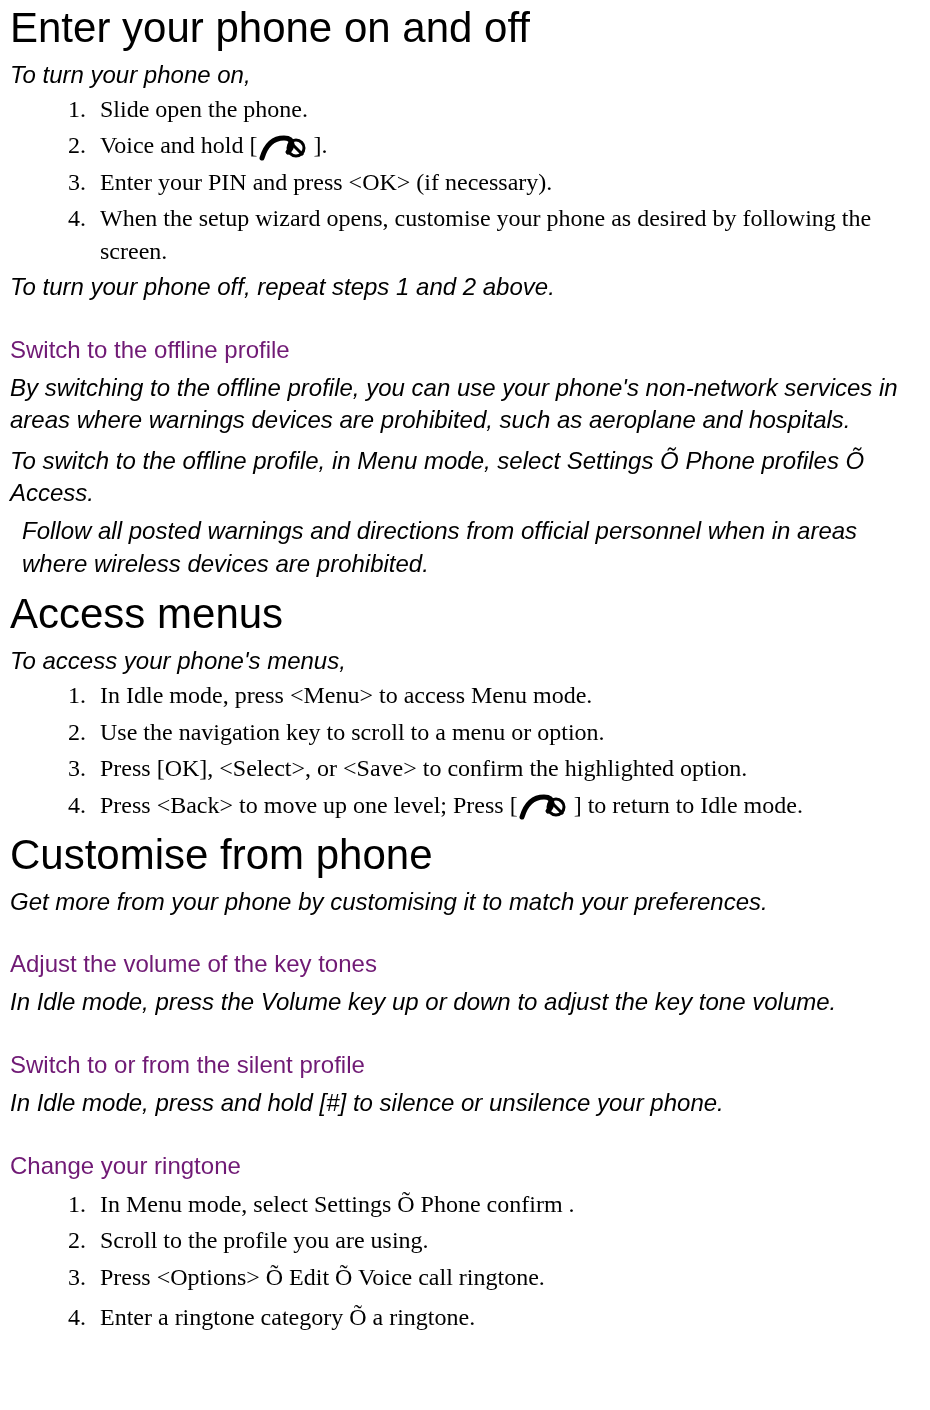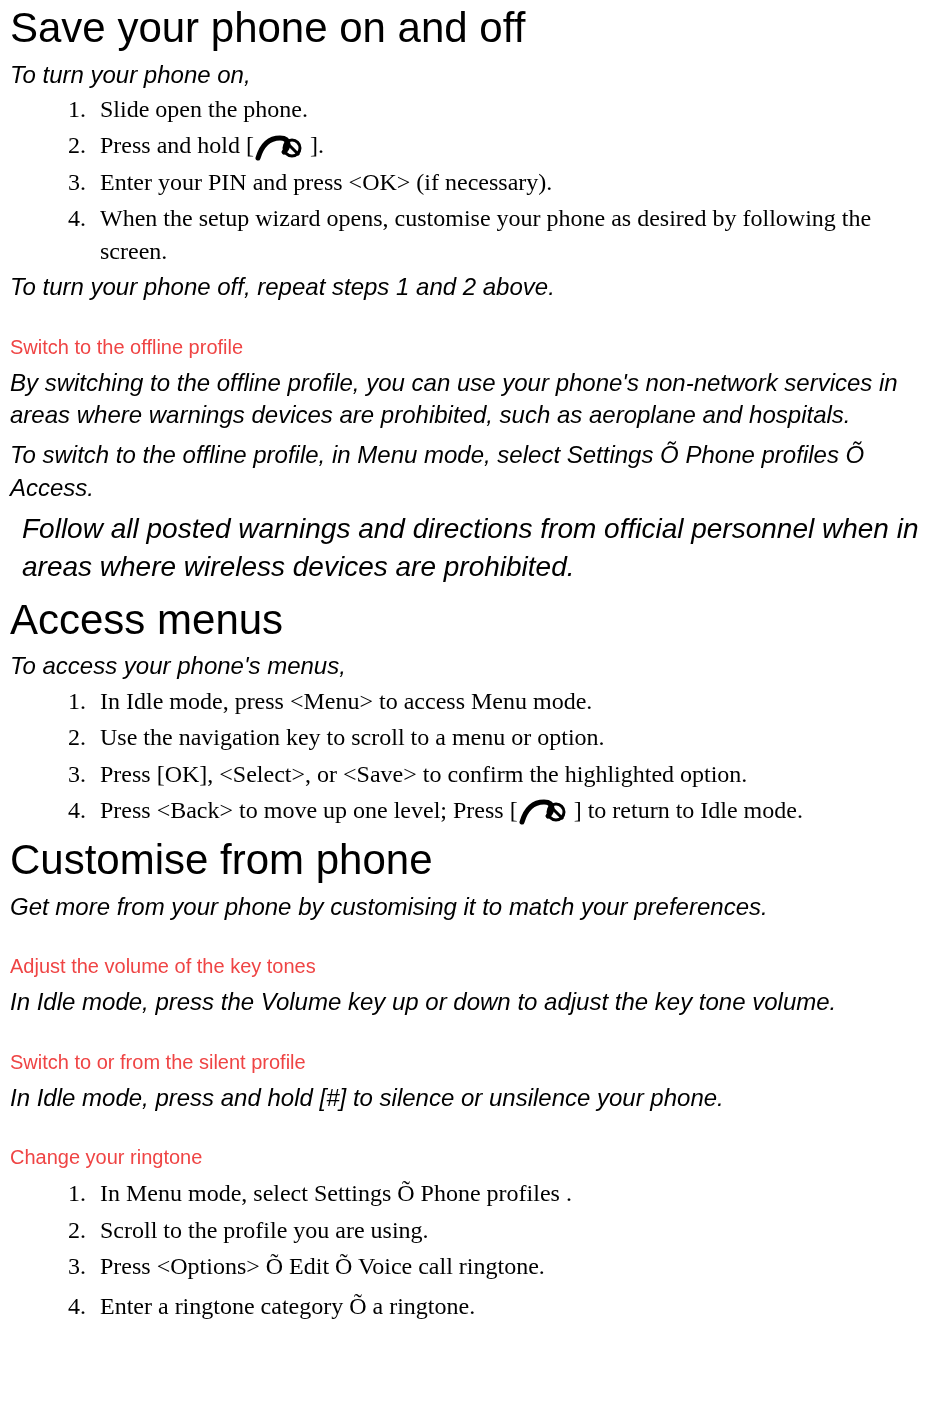--- a/index.html
+++ b/index.html
@@ -11,22 +11,22 @@
       line-height: 1.35;
     }
     h1 {
       font-size: 42px;
       font-weight: normal;
       margin-top: 6px;
       margin-bottom: 2px;
     }
     h1.first { margin-top: 0; }
     .subhead {
-      font-size: 20px;
-      color: #ef4444;
+      font-size: 24px;
+      color: #701a75;
       margin-top: 30px;
       margin-bottom: 6px;
     }
     p {
       font-size: 24px;
       margin-bottom: 2px;
       font-style: italic;
     }
     ol {
       list-style: decimal;
@@ -38,34 +38,34 @@
       padding-left: 8px;
       margin-bottom: 4px;
     }
     .power-icon {
       display: inline-block;
       vertical-align: middle;
       width: 50px;
       height: 28px;
     }
     .note {
-      font-size: 28px;
+      font-size: 24px;
       padding-left: 12px;
       margin-top: 6px;
     }
   </style>
 </head>
 <body>
 
-<h1 class="first">Save your phone on and off</h1>
+<h1 class="first">Enter your phone on and off</h1>
 <p>To turn your phone on,</p>
 <ol>
   <li>Slide open the phone.</li>
   <li>
-    <span>Press and hold [</span><span class="power-icon"><svg viewBox="0 0 50 28">
+    <span>Voice and hold [</span><span class="power-icon"><svg viewBox="0 0 50 28">
           <path d="M 4 24 Q 10 4 26 4 Q 34 4 34 10 Q 34 14 30 18" stroke="#000" stroke-width="5" fill="none" stroke-linecap="round"></path>
           <circle cx="38" cy="14" r="8" stroke="#000" stroke-width="3" fill="none"></circle>
           <line x1="31" y1="7" x2="45" y2="21" stroke="#000" stroke-width="3"></line>
         </svg></span><span> ].</span>
   </li>
   <li>Enter your PIN and press &lt;OK&gt; (if necessary).</li>
   <li>When the setup wizard opens, customise your phone as desired by following the screen.</li>
 </ol>
 <p>To turn your phone off, repeat steps 1 and 2 above.</p>
 
@@ -93,17 +93,17 @@
 <p>Get more from your phone by customising it to match your preferences.</p>
 
 <div class="subhead">Adjust the volume of the key tones</div>
 <p>In Idle mode, press the Volume key up or down to adjust the key tone volume.</p>
 
 <div class="subhead">Switch to or from the silent profile</div>
 <p>In Idle mode, press and hold [#] to silence or unsilence your phone.</p>
 
 <div class="subhead">Change your ringtone</div>
 <ol>
-  <li>In Menu mode, select Settings Õ Phone profiles .</li>
+  <li>In Menu mode, select Settings Õ Phone confirm .</li>
   <li>Scroll to the profile you are using.</li>
   <li>Press &lt;Options&gt; Õ Edit Õ Voice call ringtone.</li>
   <li style="margin-top:8px">Enter a ringtone category Õ a ringtone.</li>
 </ol>
 
 </body></html>

